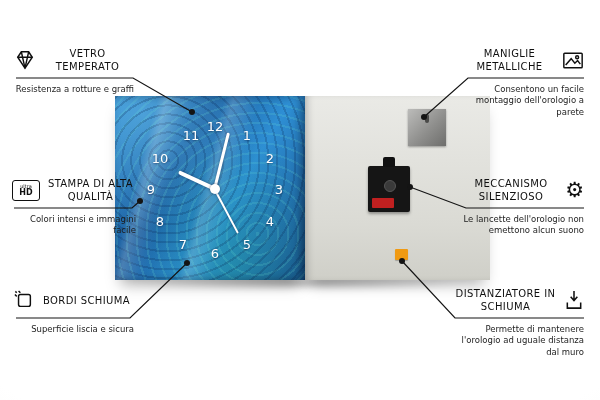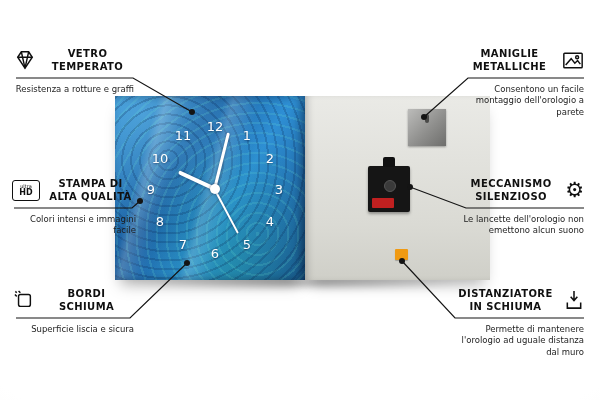--- a/index.html
+++ b/index.html
@@ -18,21 +18,21 @@
         repeating-radial-gradient(circle at 75% 75%, rgba(110,230,210,0.16) 0 2px, rgba(0,0,0,0) 2px 10px),
         radial-gradient(at 62% 92%, rgba(30,160,150,0.40), rgba(0,0,0,0) 55%),
         radial-gradient(at 15% 10%, rgba(120,210,255,0.45), rgba(0,0,0,0) 50%),
         linear-gradient(120deg,#2f86c8 0%, #1b5fa0 35%, #2e8fd4 60%, #174f86 100%);
       box-shadow: inset -4px 0 8px rgba(0,0,20,0.35), 0 10px 14px -6px rgba(0,0,0,0.35); text-align: right;}
 
   .clock-number{position:absolute;color:#fff;font-size:13px;transform:translate(-50%,-50%);
       text-shadow:0 1px 2px rgba(0,0,30,0.4);}
   .p12{left:100px;top:30px}.p1{left:132px;top:39px}.p2{left:155px;top:62px}.p3{left:164px;top:93px}
   .p4{left:155px;top:125px}.p5{left:132px;top:148px}.p6{left:100px;top:157px}.p7{left:68px;top:148px}
-  .p8{left:45px;top:125px}.p9{left:36px;top:93px}.p10{left:45px;top:62px}.p11{left:68px;top:39px}
+  .p8{left:45px;top:125px}.p9{left:36px;top:93px}.p10{left:45px;top:62px}.p11{left:76px;top:39px}
 
   .hand{position:absolute;background:#fff;border-radius:2px;transform-origin:50% 100%;
         box-shadow:0 0 3px rgba(0,0,40,0.4);}
   .hand.hour{left:98px;top:53px;width:4px;height:40px;transform:rotate(-65deg);}
   .hand.minute{left:98px;top:35px;width:3px;height:58px;transform:rotate(14deg);}
   .hand.second{left:99px;top:43px;width:1.5px;height:50px;transform:rotate(152deg);}
   .center-cap{position:absolute;left:95px;top:88px;width:10px;height:10px;border-radius:50%;
       background:#fff;box-shadow:0 0 3px rgba(0,0,40,0.5);}
 
   .back-panel{position:absolute;left:305px;top:96px;width:185px;height:184px;
@@ -49,21 +49,21 @@
   .mechanism .hook{position:absolute;left:15px;top:-9px;width:12px;height:10px;background:#101010;border-radius:2px 2px 0 0;}
   .mechanism .hub{position:absolute;left:16px;top:14px;width:10px;height:10px;border-radius:50%;background:#3a3a3a;border:1px solid #555;}
   .mechanism .battery{position:absolute;left:4px;top:32px;width:22px;height:10px;background:#c02020;border-radius:1px;}
 
   .foam-spacer{position:absolute;left:90px;top:153px;width:13px;height:11px;background:#f09a12;border-radius:1px;
       box-shadow:0 1px 1px rgba(0,0,0,0.25);}
 
   
   .callout{position:absolute;width:120px;}
   .callout .head{display:flex;align-items:center;gap:5px;height:36px;}
-  .callout .title{flex:1;font-weight:bold;font-size:10px;letter-spacing:0.4px;line-height:1.3;
+  .callout .title{flex:1;font-weight:normal;font-size:10px;letter-spacing:0.4px;line-height:1.3;
       color:#101010;text-align:center;}
   .callout .desc{margin-top:6px;font-size:8.5px;line-height:1.35;color:#1d1d1d;text-align:right;}
   .icon{flex:0 0 auto;display:flex;align-items:center;justify-content:center;color:#101010;}
   .gear-glyph{font-size:21px;line-height:1;}
   .uhd-box{width:26px;height:19px;border:1.5px solid #101010;border-radius:3px;display:flex;flex-direction:column;
       align-items:center;justify-content:center;line-height:1;}
   .uhd-box .t{font-size:5px;}
   .uhd-box .b{font-size:8px;font-weight:bold;}
 
   .lines{position:absolute;left:0;top:0;pointer-events:none;}

